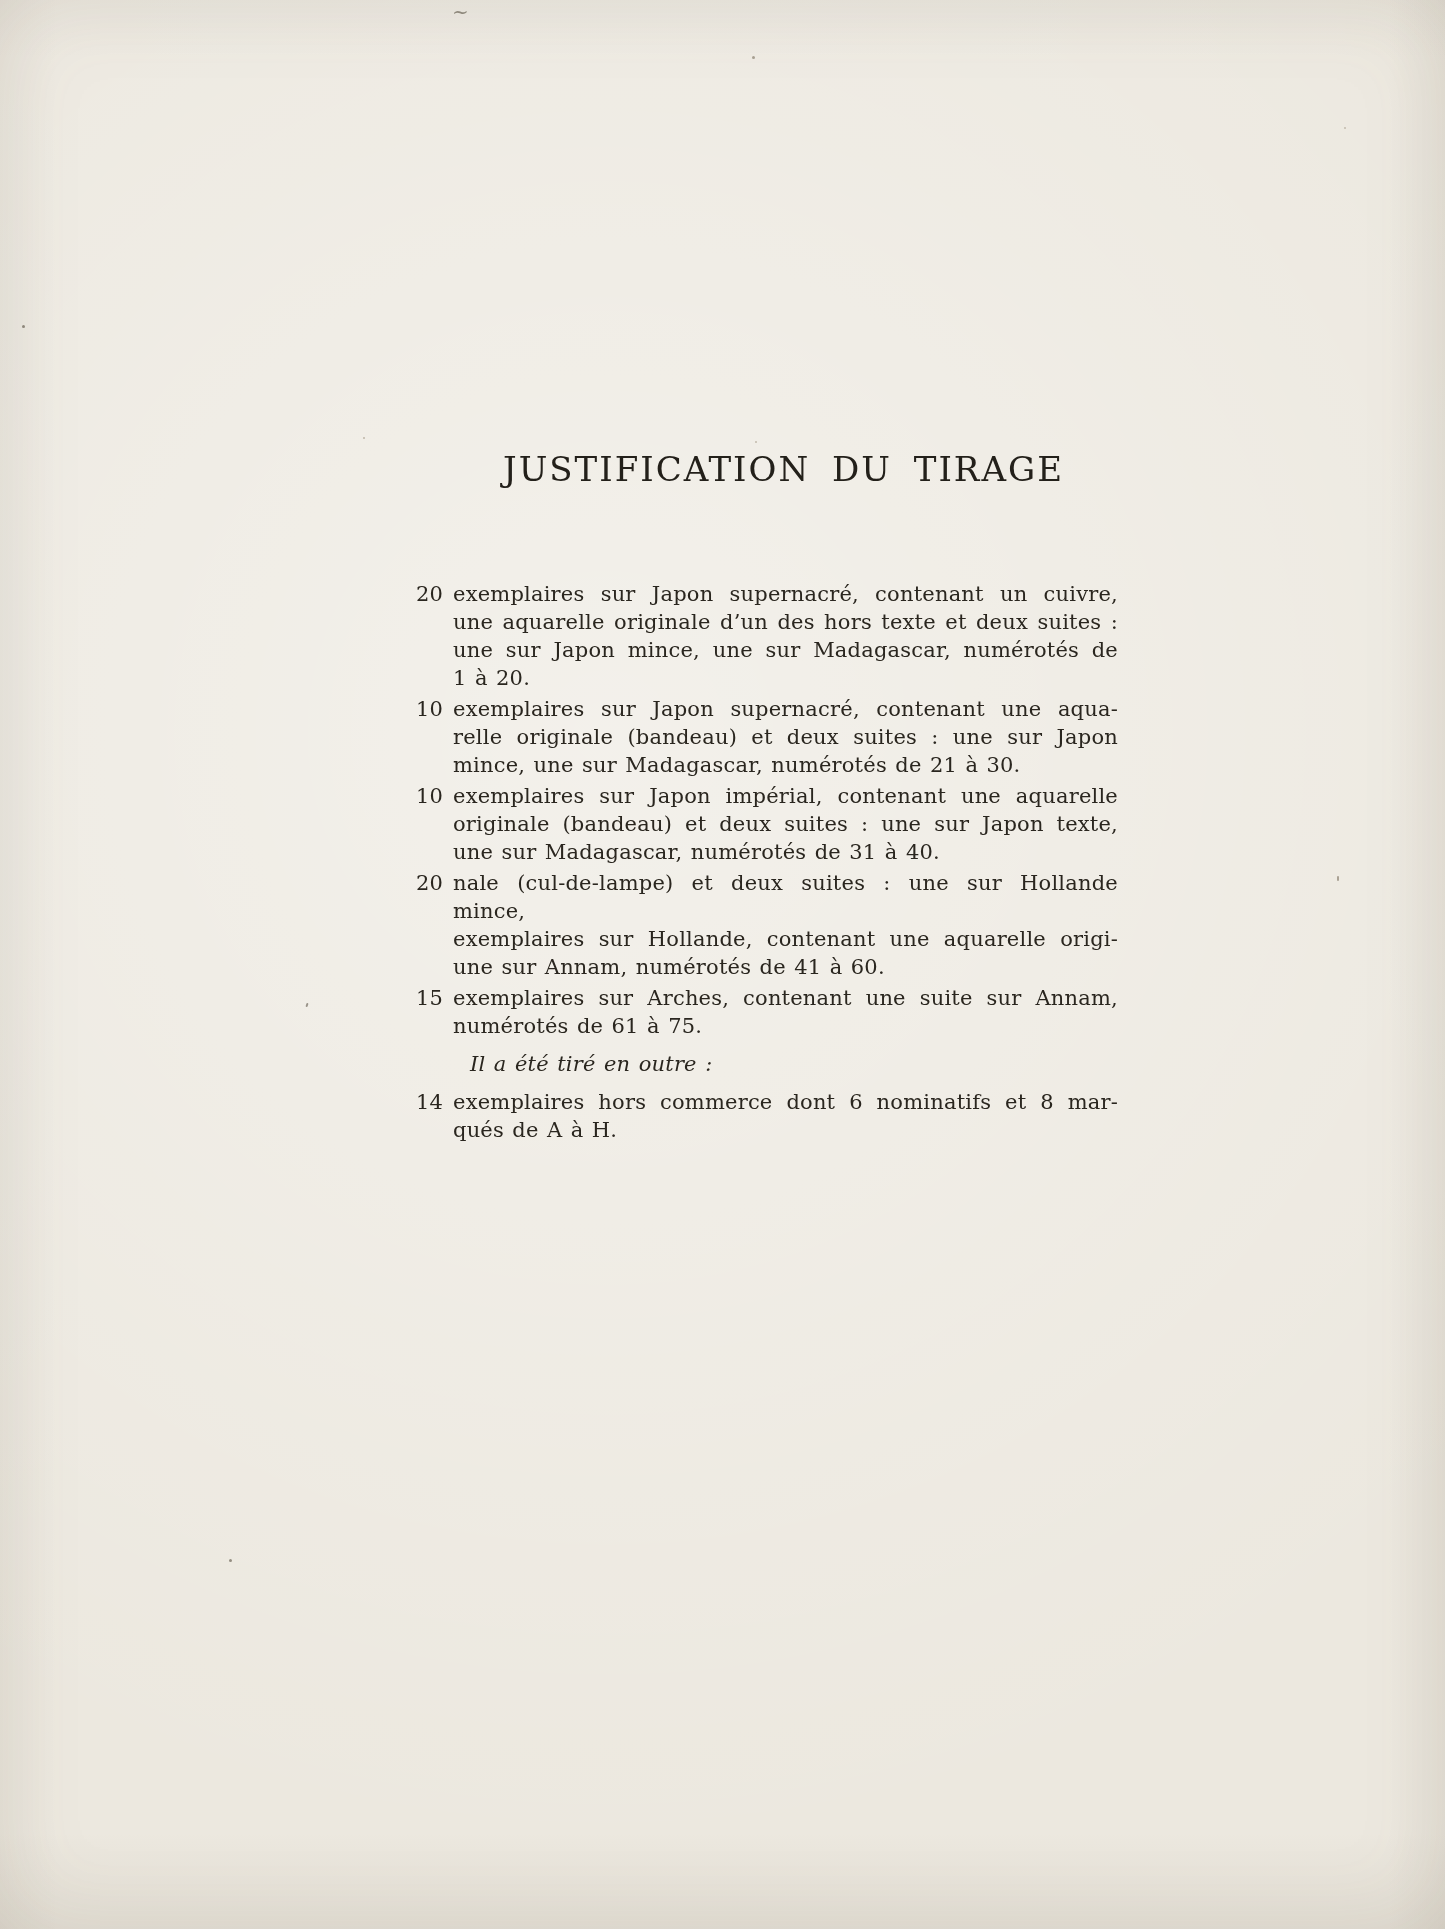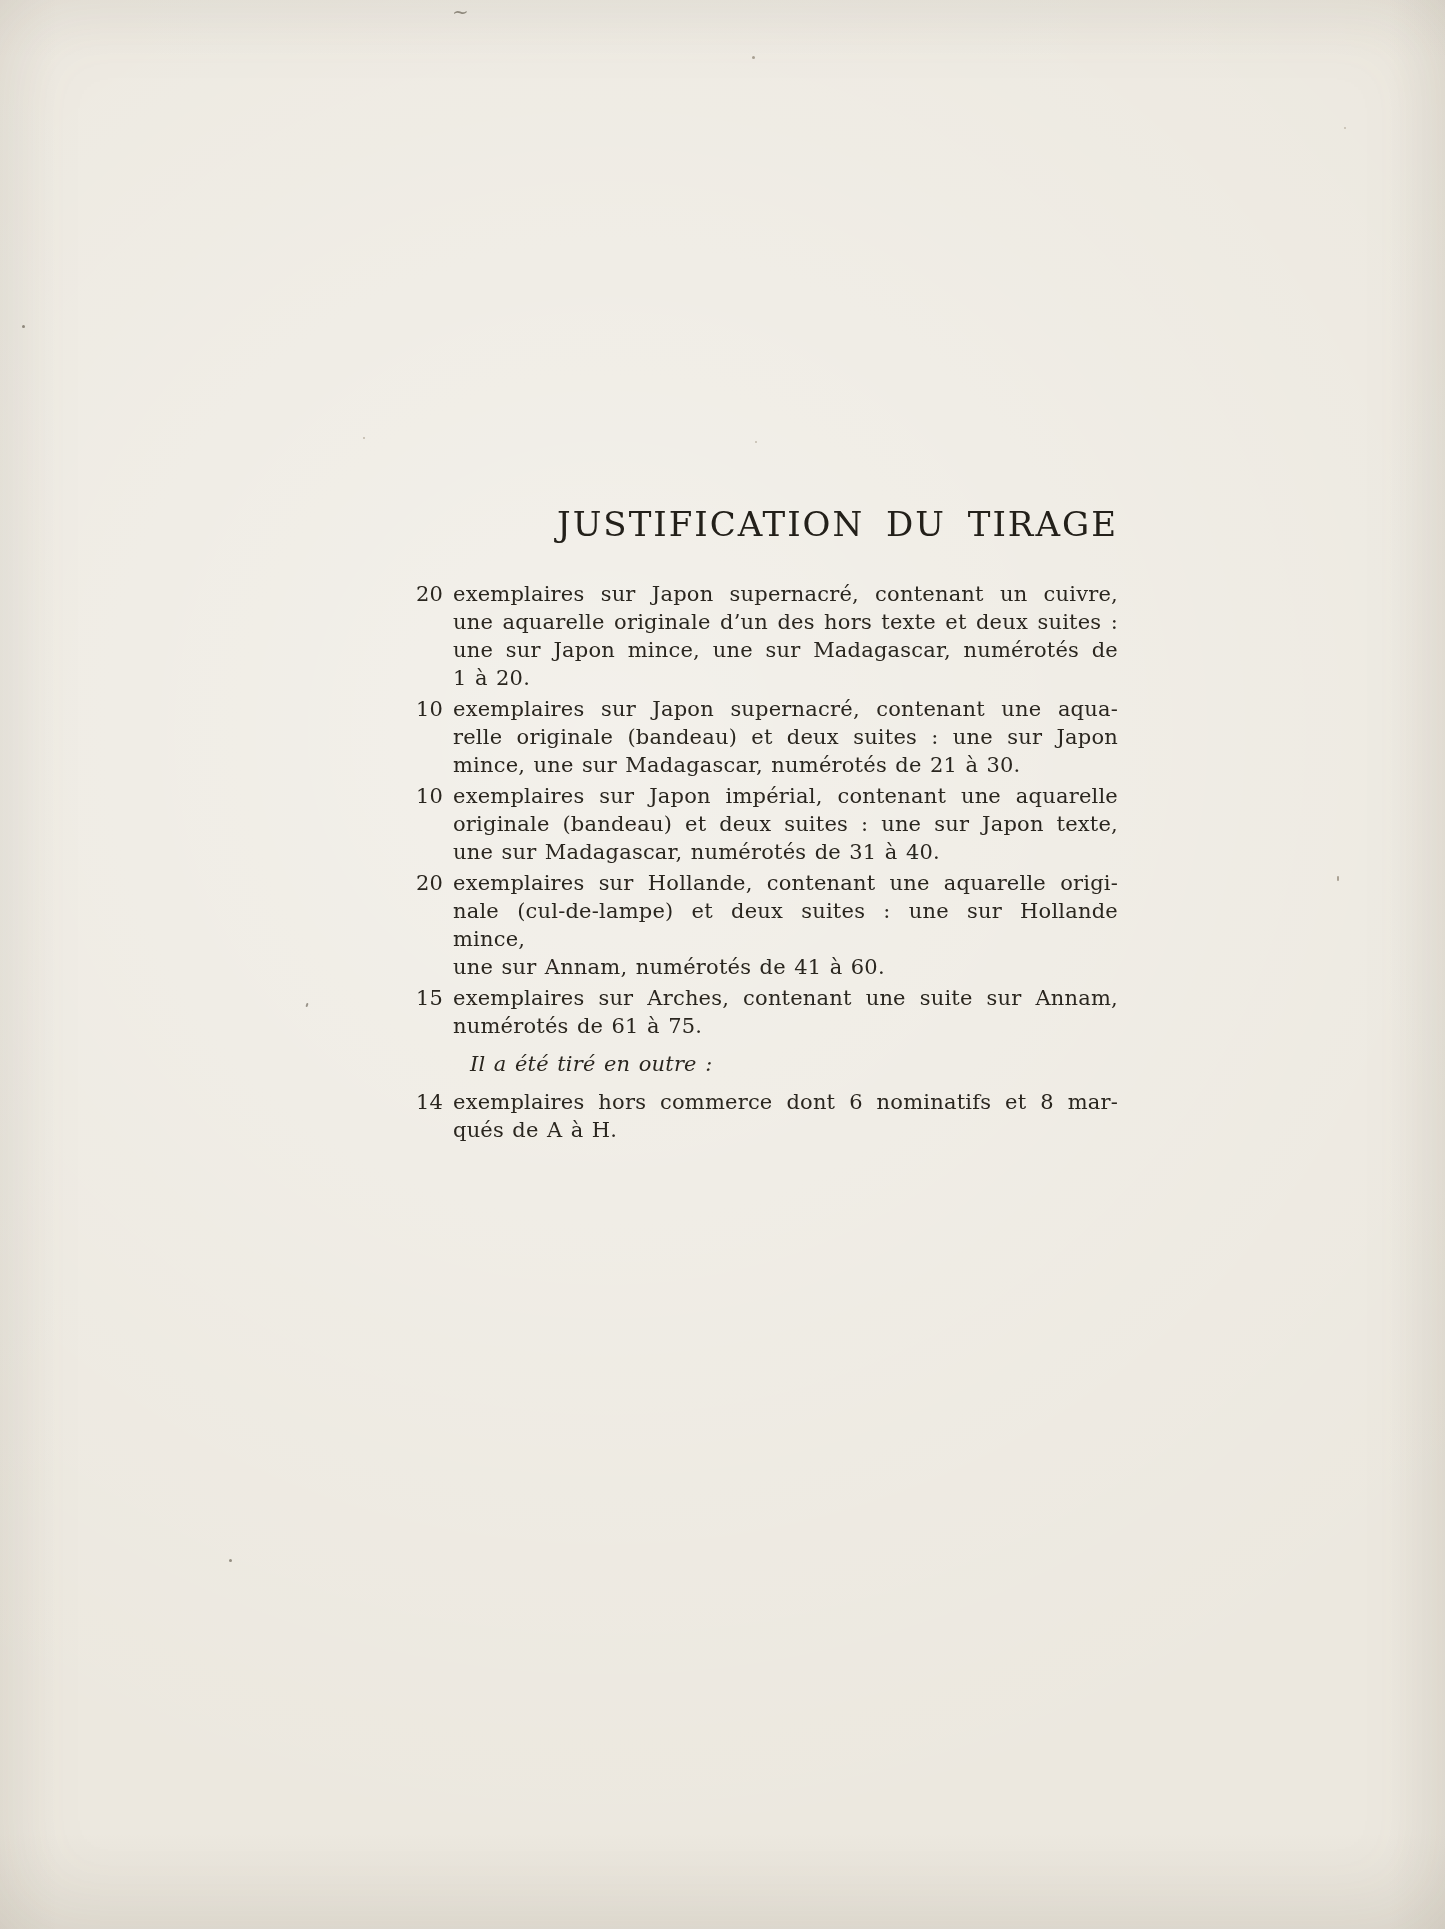--- a/index.html
+++ b/index.html
@@ -18,23 +18,23 @@
       linear-gradient(to bottom, rgba(110,95,75,0.04) 0%, rgba(110,95,75,0) 3%, rgba(110,95,75,0) 95%, rgba(110,95,75,0.08) 100%),
       #ece8df;
     box-shadow: inset 0 0 90px rgba(120,105,85,0.10);
     overflow: hidden;
     font-family: "DejaVu Serif", "Liberation Serif", serif;
     color: #2a261f;
   }
   .doc-title {
     position: absolute;
     left: 449px;
-    top: 504px;
+    top: 449px;
     width: 669px;
-    text-align: right;
+    text-align: center;
     font-size: 34px;
     line-height: 40px;
     letter-spacing: 2px;
     word-spacing: 9px;
     color: #23201a;
     white-space: nowrap;
   }
   .colophon {
     position: absolute;
     left: 401px;
@@ -129,22 +129,22 @@
       <div class="ptxt">
         <div class="line jl">exemplaires sur Japon impérial, contenant une aquarelle</div>
         <div class="line jl">originale (bandeau) et deux suites : une sur Japon texte,</div>
         <div class="line">une sur Madagascar, numérotés de 31 à 40.</div>
       </div>
     </div>
 
     <div class="row">
       <div class="num">20</div>
       <div class="ptxt">
+        <div class="line jl">nale (cul-de-lampe) et deux suites : une sur Hollande mince,</div>
         <div class="line jl">exemplaires sur Hollande, contenant une aquarelle origi-</div>
-        <div class="line jl">nale (cul-de-lampe) et deux suites : une sur Hollande mince,</div>
         <div class="line">une sur Annam, numérotés de 41 à 60.</div>
       </div>
     </div>
 
     <div class="row">
       <div class="num">15</div>
       <div class="ptxt">
         <div class="line jl">exemplaires sur Arches, contenant une suite sur Annam,</div>
         <div class="line">numérotés de 61 à 75.</div>
       </div>

